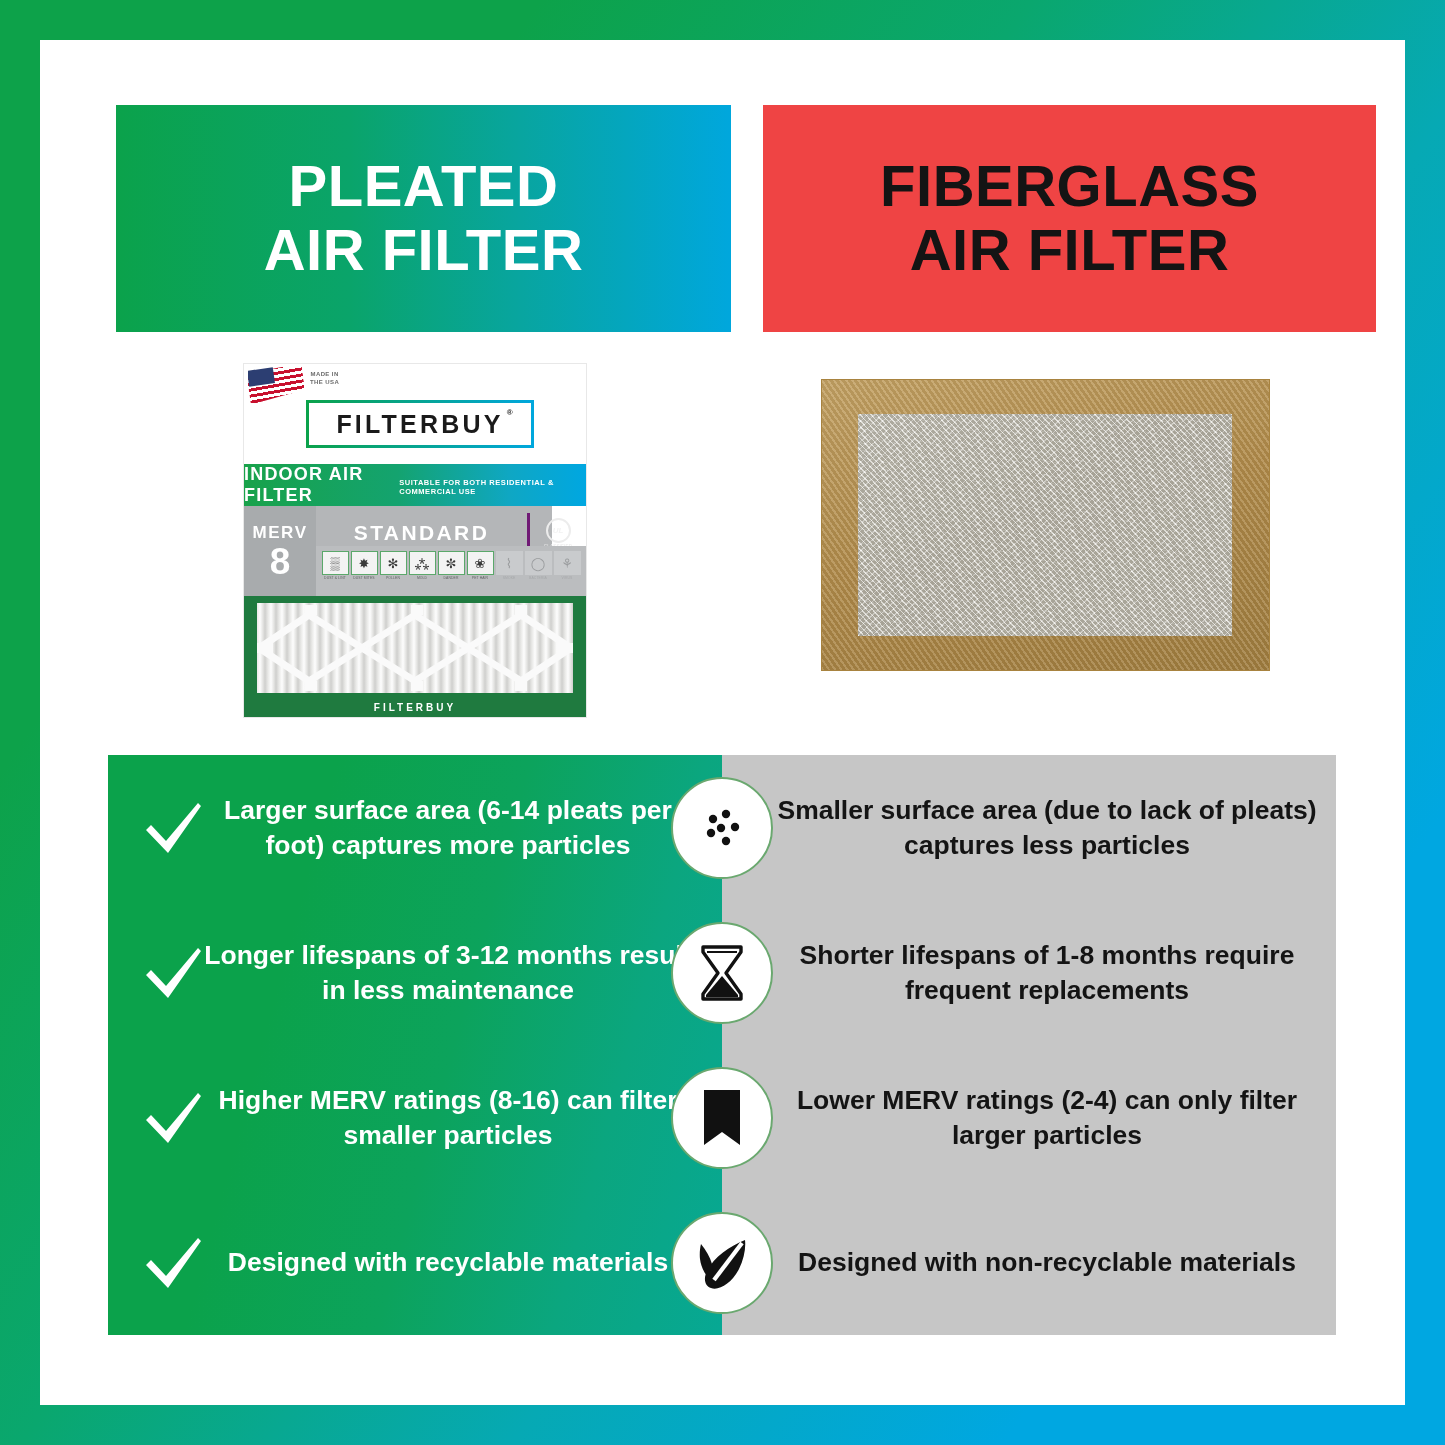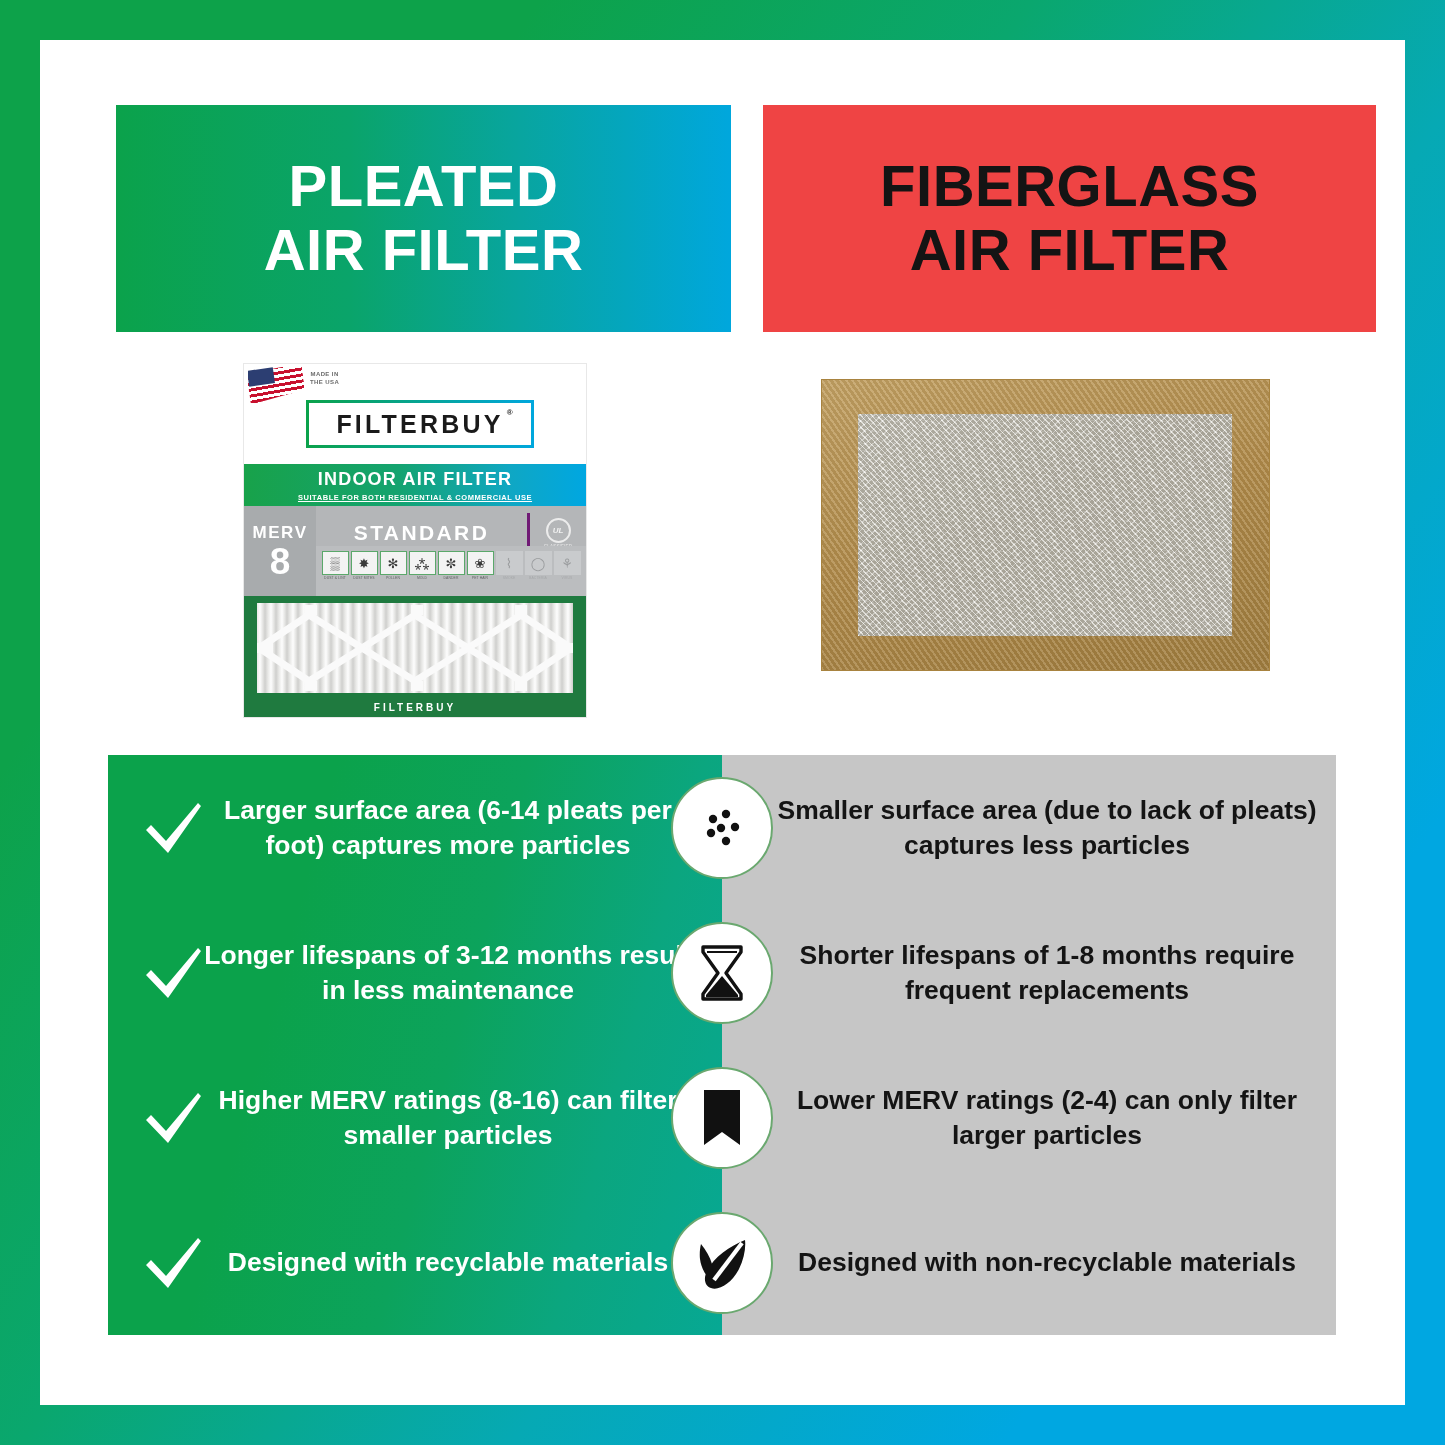--- a/index.html
+++ b/index.html
@@ -99,27 +99,27 @@
   .logo-text{
     font-size:25px;font-weight:bold;color:#1a1a1a;letter-spacing:3.2px;
     position:relative;
   }
   .logo-tm{
     position:absolute;top:-2px;right:-9px;font-size:8px;letter-spacing:0;
   }
   .pkg-band{
     position:absolute;left:0;top:100px;width:342px;height:42px;
     background:linear-gradient(90deg,#18a24a 0%,#14a36f 45%,#0fa7c4 78%,#00a7e1 100%);
-    display:flex;flex-direction:column;align-items:center;justify-content:center;
+    display:flex;flex-direction:row;align-items:center;justify-content:center;
   }
   .band-l1{font-size:18px;font-weight:bold;color:#fff;letter-spacing:1.2px;}
-  .band-l2{font-size:7.5px;font-weight:bold;color:#fff;letter-spacing:0.55px;margin-top:3px;text-decoration:underline;}
+  .band-l2{font-size:7.5px;font-weight:bold;color:#fff;letter-spacing:0.55px;margin-top:3px;}
 
   .pkg-grey{
-    position:absolute;left:0;top:142px;width:342px;height:90px;
+    position:absolute;left:0;top:142px;width:308px;height:90px;
     background:#b4b6b8;
   }
   .merv-col{
     position:absolute;left:0;top:0;width:72px;height:90px;
     background:#a8abad;
     display:flex;flex-direction:column;align-items:center;justify-content:center;
   }
   .merv-word{font-size:17px;font-weight:bold;color:#fff;letter-spacing:1.6px;}
   .merv-num{font-size:37px;font-weight:bold;color:#fff;line-height:0.95;margin-top:1px;}
   .std-row{

